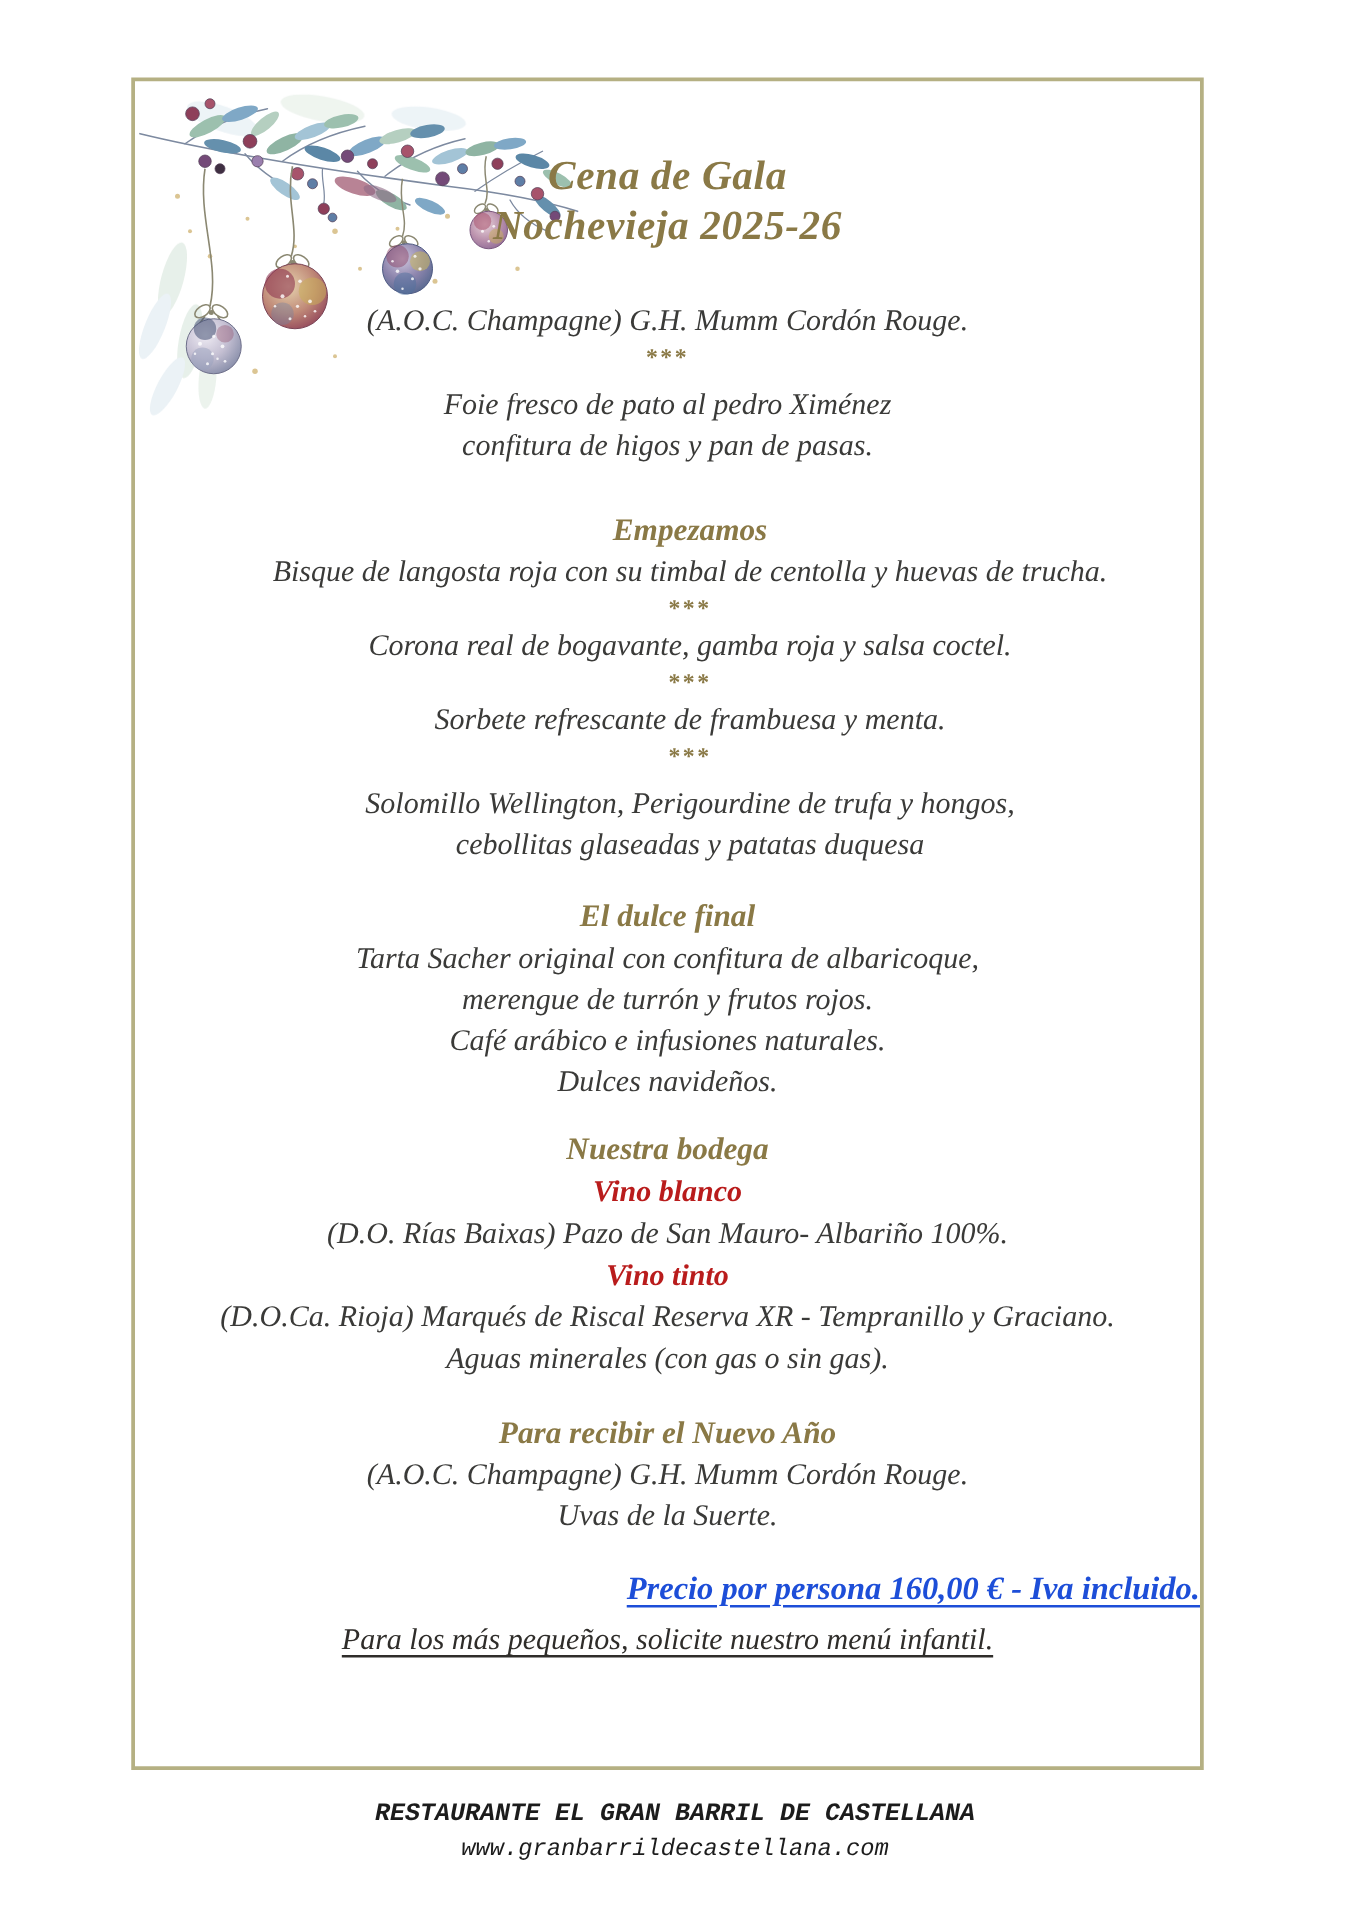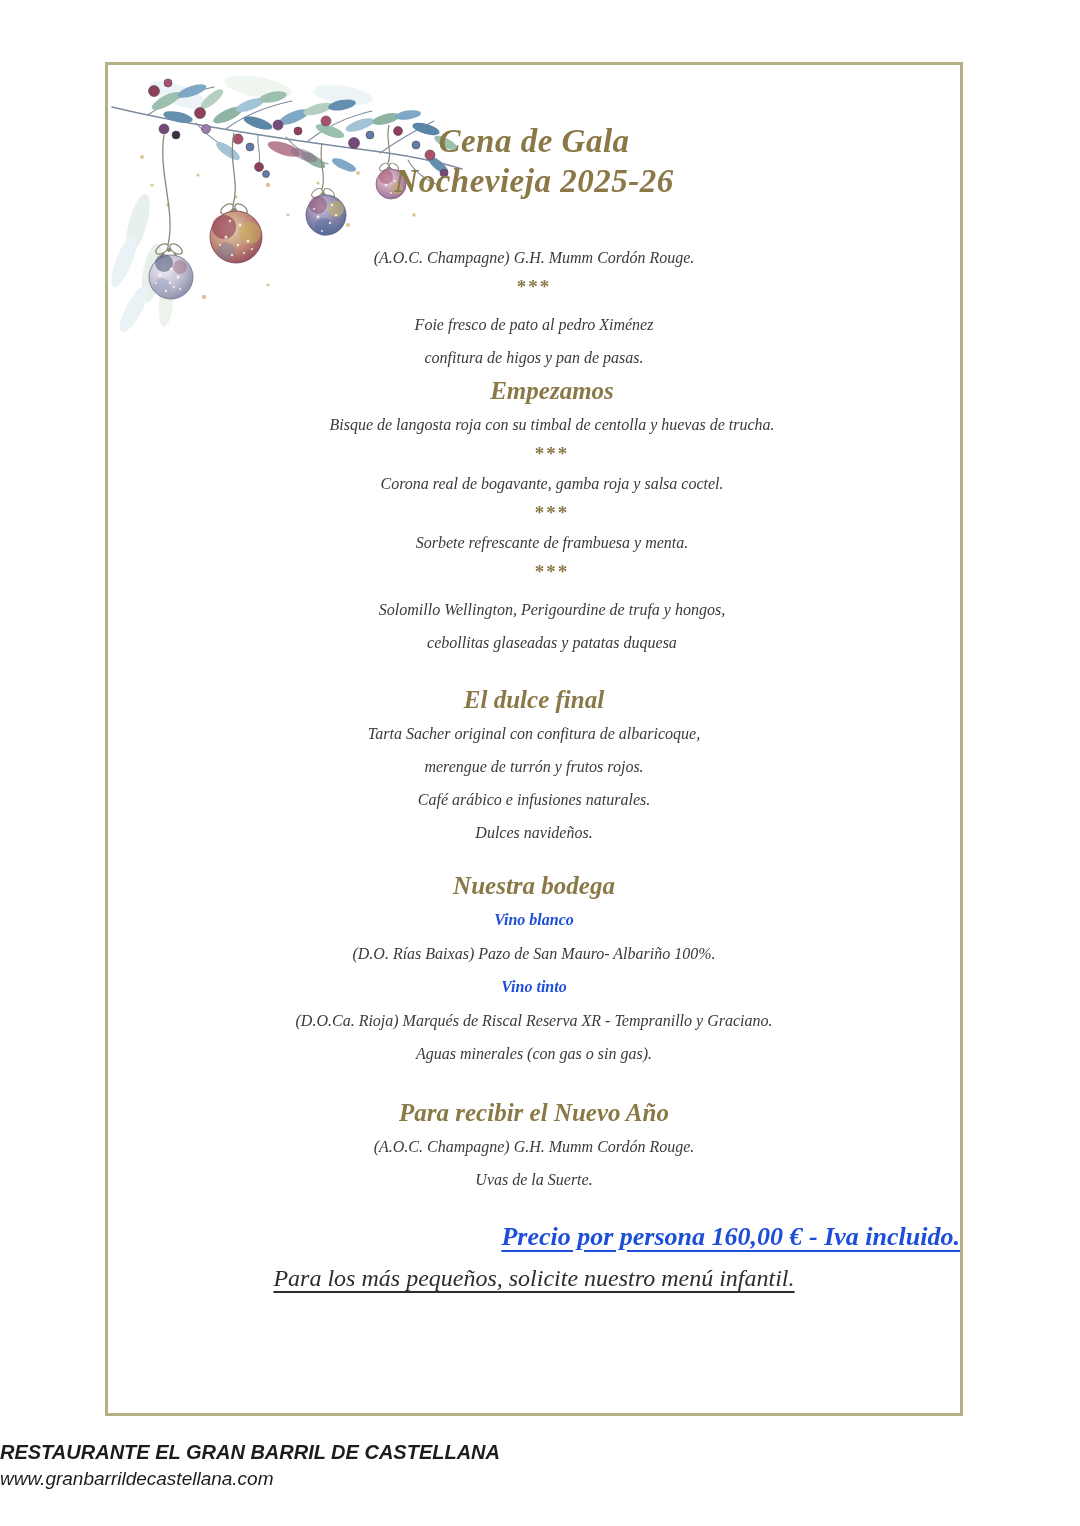--- a/index.html
+++ b/index.html
@@ -13,56 +13,56 @@
     box-sizing:content-box;
   }
   .deco{position:absolute;left:0;top:0;width:358px;height:268px;pointer-events:none;}
   .content{position:relative;padding-top:56px;}
   .menu-title{
     font-size:33px;line-height:40px;font-weight:bold;font-style:italic;
     color:#8a7946;letter-spacing:.5px;
   }
   .section{margin:0;}
   .sec-aperitivo{margin-top:40px;}
-  .sec-empezamos{padding-left:36px;}
+  .sec-empezamos{margin-top:34px;padding-left:36px;}
   .sec-dulce{margin-top:24px;}
   .sec-bodega{margin-top:20px;}
   .sec-nuevo{margin-top:26px;}
   .sec-header{
     font-size:25px;line-height:34px;font-weight:bold;font-style:italic;
     color:#8a7946;
   }
   .sub-header{
-    font-size:16px;line-height:34px;font-weight:bold;font-style:italic;
-    color:#1d4ed8;
+    font-size:24px;line-height:34px;font-weight:bold;font-style:italic;
+    color:#b91c1c;
   }
   .item{
-    font-size:16px;line-height:33px;font-style:italic;color:#3a3a38;
+    font-size:24px;line-height:33px;font-style:italic;color:#3a3a38;
   }
   .gap-before{margin-top:8px;}
   .sep{
     font-size:19px;line-height:26px;font-weight:bold;color:#8a7946;
     letter-spacing:2px;font-style:normal;
   }
   .price-line{
     margin-top:24px;
     font-size:26px;line-height:34px;font-weight:bold;font-style:italic;
     color:#1d4ed8;text-decoration:underline;text-underline-offset:5px;
     text-decoration-thickness:1.5px;
     text-align:right;
   }
   .kids-line{
     margin-top:8px;
     font-size:24px;line-height:33px;font-style:italic;color:#2f2d2a;
     text-decoration:underline;text-underline-offset:5px;
     text-decoration-thickness:1.5px;
   }
   .footer{
-    position:absolute;left:0;top:1438px;width:1080px;text-align:left;
-    font-family:Liberation Sans, sans-serif;color:#1c1c1c;
+    position:absolute;left:0;top:1438px;width:1080px;text-align:center;
+    font-family:Liberation Mono, monospace;color:#1c1c1c;
   }
   .footer-name{font-size:20px;line-height:28px;font-weight:bold;font-style:italic;}
   .footer-url{font-size:19px;line-height:26px;font-style:italic;}
 </style>
 </head>
 <body>
 
 <div class="menu-box">
 
   <svg class="deco" viewBox="0 0 358 268" xmlns="http://www.w3.org/2000/svg">

